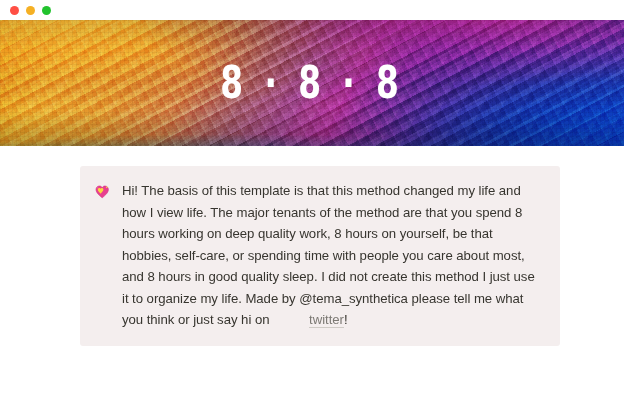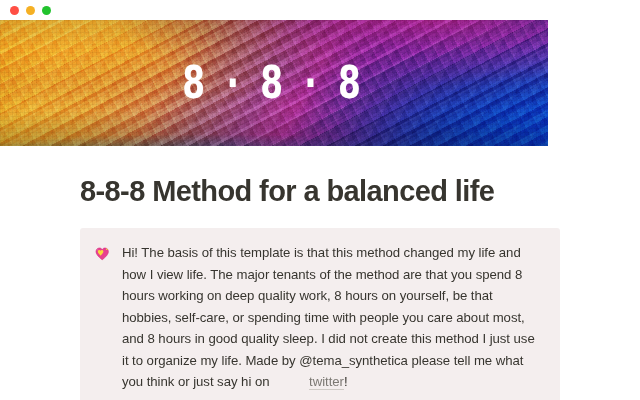--- a/index.html
+++ b/index.html
@@ -20,21 +20,21 @@
     position:relative; z-index:5;
   }
   .dot{ width:9px; height:9px; border-radius:50%; display:block; }
   .dot-close{    background:#ff4f44; }
   .dot-minimize{ background:#f5b024; }
   .dot-zoom{     background:#22c32e; }
 
   
   .banner{
     position:relative;
-    width:548px; height:126px;
+    width:624px; height:126px;
     overflow:hidden;
     background:#c77a3a;
   }
   .banner-layer{ position:absolute; inset:0; }
 
   
   .bl-base{
     background:
       linear-gradient(118deg,
         #e8a317 0%,
@@ -192,21 +192,20 @@
   <div class="banner-layer bl-blue"></div>
   <div class="banner-layer bl-vox"></div>
   <div class="banner-layer bl-vox2"></div>
   <div class="banner-layer bl-pixel"></div>
   <div class="banner-layer bl-shade"></div>
   <div class="banner-logo">8 · 8 · 8</div>
 </div>
 
 <div class="page">
 
-  <h1 class="page-title">8-8-8 Method for a balanced life</h1>
 
   <div class="callout">
     <span class="callout-emoji">
       <svg class="heart-svg" viewBox="0 0 32 32" aria-hidden="true">
         <path d="M16.2 29.4C14 27.6 4 20.4 4 13.2 4 9 7.1 6 10.9 6c2.3 0 4.3 1.2 5.5 3 1.2-1.8 3.2-3 5.5-3C25.7 6 28.8 9 28.8 13.2c0 7.2-10 14.4-12.2 16.2z" fill="#e8408f"></path>
         <path d="M16.2 29.4C14 27.6 4 20.4 4 13.2 4 9 7.1 6 10.9 6c2.3 0 4.3 1.2 5.5 3 1.2-1.8 3.2-3 5.5-3C25.7 6 28.8 9 28.8 13.2c0 7.2-10 14.4-12.2 16.2z" fill="none" stroke="#d32c7e" stroke-width="1.2"></path>
         <path d="M12.8 20.8c-1.1-.9-5.2-4.3-5.2-7.6 0-1.9 1.4-3.3 3.1-3.3 1 0 2 .5 2.5 1.4.6-.9 1.5-1.4 2.5-1.4 1.7 0 3.1 1.4 3.1 3.3 0 3.3-4.1 6.7-5.2 7.6z" fill="#f8d93c"></path>
         <circle cx="25.5" cy="8.5" r="1.6" fill="#f8d93c"></circle>
         <circle cx="7.2" cy="9.6" r="1.2" fill="#f06fb0"></circle>
       </svg>

